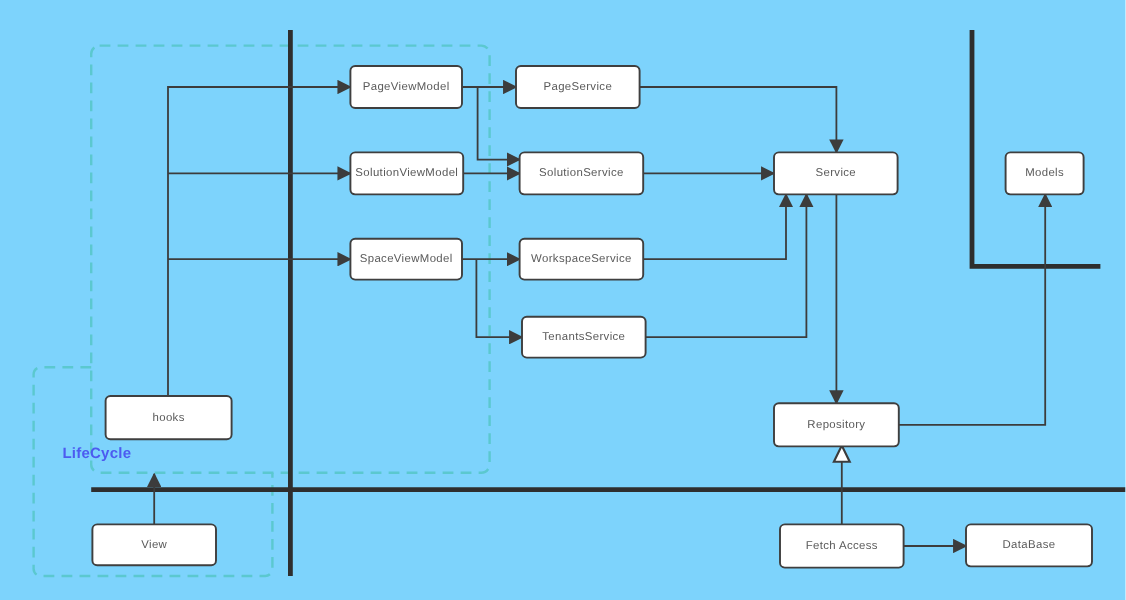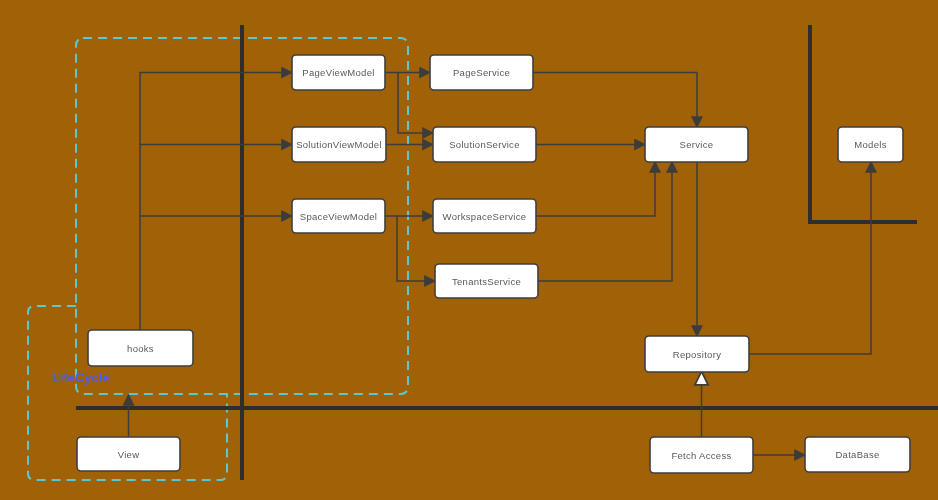--- a/index.html
+++ b/index.html
@@ -1,17 +1,17 @@
 <!DOCTYPE html>
 <html><head>
 <meta charset="utf-8">
 <style>
   html,body{margin:0;padding:0;background:#ffffff;}
   .canvas{
-    position:relative;width:938px;height:500px;background:#a16207;overflow:hidden;
+    position:relative;width:938px;height:500px;background:#7dd3fc;overflow:hidden;
     font-family:"Liberation Sans", sans-serif;
     text-decoration:underline;
   }
   svg{display:block;}
   .edge{stroke:#3c3c3c;stroke-width:1.5;fill:none;}
   .thick{stroke:#2e2e2e;stroke-width:4;fill:none;stroke-linejoin:miter;}
   .dashed-region{stroke:#5bc8cf;stroke-width:2;stroke-dasharray:9 6;fill:none;}
   .node-rect{fill:#ffffff;stroke:#3f3f3f;stroke-width:1.6;}
   .node-label{fill:#595959;font-size:9.5px;text-anchor:middle;letter-spacing:0.3px;}
   .lifecycle-label{fill:#4c5bf0;font-size:12.5px;font-weight:bold;letter-spacing:0.2px;}

